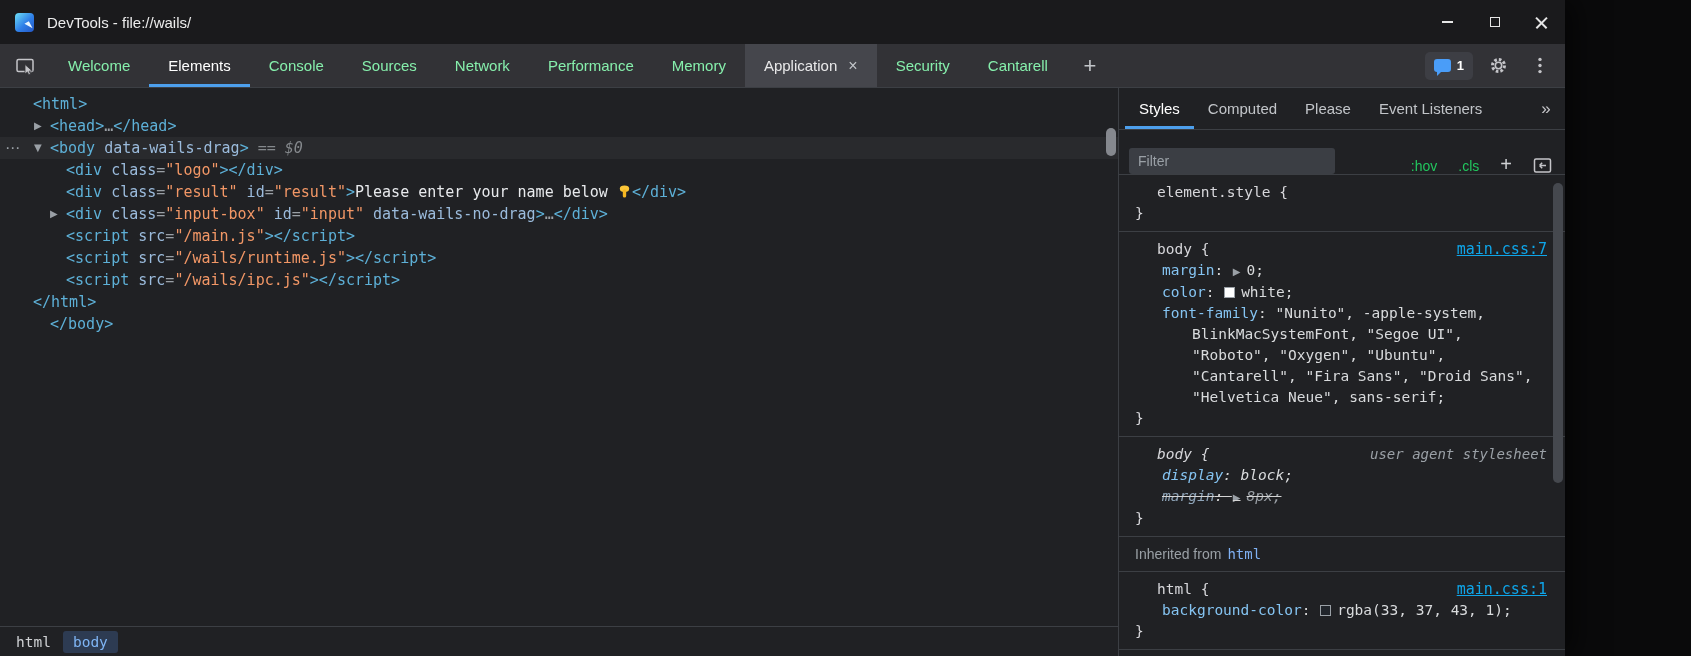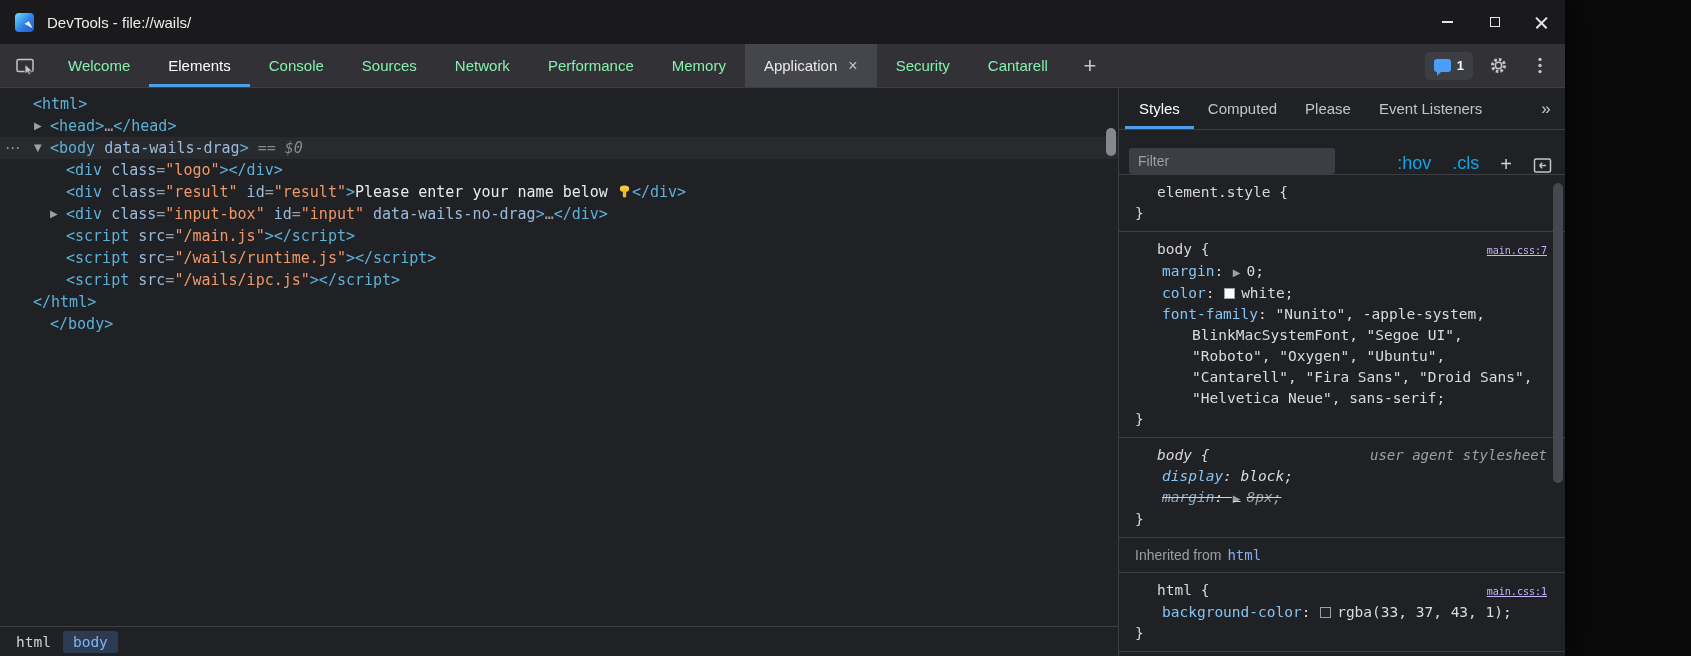--- a/index.html
+++ b/index.html
@@ -70,29 +70,29 @@
   .side-tabs{flex:0 0 42px;display:flex;align-items:stretch;border-bottom:1px solid var(--border);padding-left:6px;}
   .side-tabs-list{display:flex;align-items:stretch;}
   .side-tab{padding:0 14px;display:flex;align-items:center;font-size:15px;color:#c2c5c9;position:relative;white-space:nowrap;}
   .side-tab.active{color:#fff;}
   .side-tab.active::after{content:"";position:absolute;left:0;right:0;bottom:0;height:3px;background:var(--accent);}
   .overflow-btn{margin-left:auto;width:38px;display:flex;align-items:center;justify-content:center;color:#c5c5c9;font-size:17px;}
   .side-toolbar{flex:0 0 45px;display:flex;align-items:flex-end;gap:21px;padding:0 13px 0 10px;border-bottom:1px solid var(--border);}
   .filter-input{width:206px;height:26px;background:#3b3e44;border:none;border-radius:3px;color:#e8eaed;
                 font-size:14px;font-family:var(--ui);padding:0 9px;margin-right:auto;outline:none;}
   .filter-input::placeholder{color:var(--muted);}
-  .tool-toggle{font-size:18px;color:#0ea5e9;}
+  .tool-toggle{font-size:14px;color:#22c55e;}
   .plus-tool{font-size:20px;color:#d0d2d5;line-height:1;}
   .panel-toggle{display:flex;align-items:center;}
   .styles-scroll{flex:1;overflow:hidden;font-family:var(--mono);font-size:14.5px;color:#d4d4d4;}
   .rule{padding:7px 18px 7px 16px;border-bottom:1px solid var(--border);line-height:21px;}
   .rule-head{display:flex;align-items:baseline;margin-left:22px;}
   .sel,.brace{color:#d7d7db;}
   .rule.italic .sel,.rule.italic .brace{font-style:italic;}
-  .css-link{margin-left:auto;color:#c4b5fd;text-decoration:underline;font-size:10px;text-align:center;}
+  .css-link{margin-left:auto;color:#0ea5e9;text-decoration:underline;font-size:15px;text-align:center;}
   .ua-note{margin-left:auto;color:var(--muted);font-style:italic;font-size:14px;}
   .prop-line{padding-left:27px;}
   .prop-line.cont{padding-left:57px;}
   .prop-line.italic{font-style:italic;}
   .prop-line.struck{text-decoration:line-through;}
   .prop-line.struck .tk-prop{color:#8ea4b8;}
   .prop-line.struck .tk-cssval{color:#9aa0a6;}
   .tk-prop{color:#85c4f2;} .tk-colon{color:#d4d4d4;} .tk-cssval{color:#d9dbdd;}
   .tk-exp{color:var(--muted);font-size:10px;margin:0 6px 0 1px;font-family:"DejaVu Sans",sans-serif;}
   .swatch{display:inline-block;width:11px;height:11px;border:1px solid #9aa0a6;margin:0 6px -1px 1px;}

